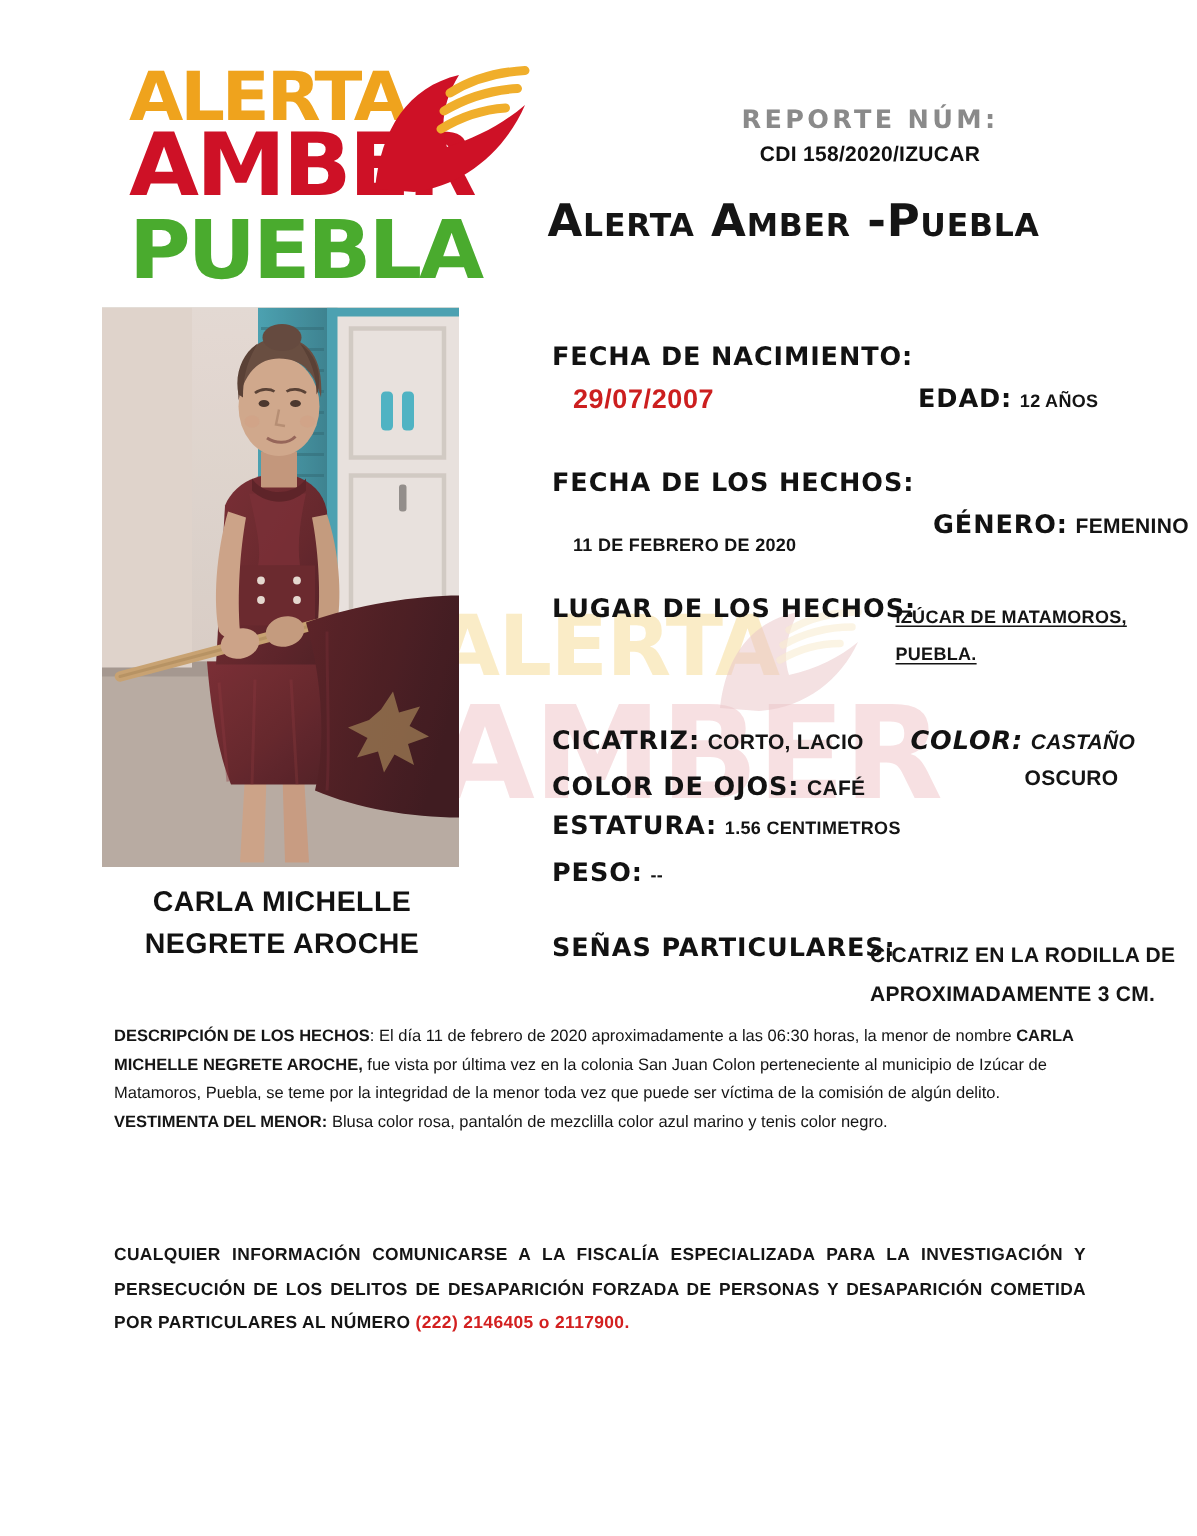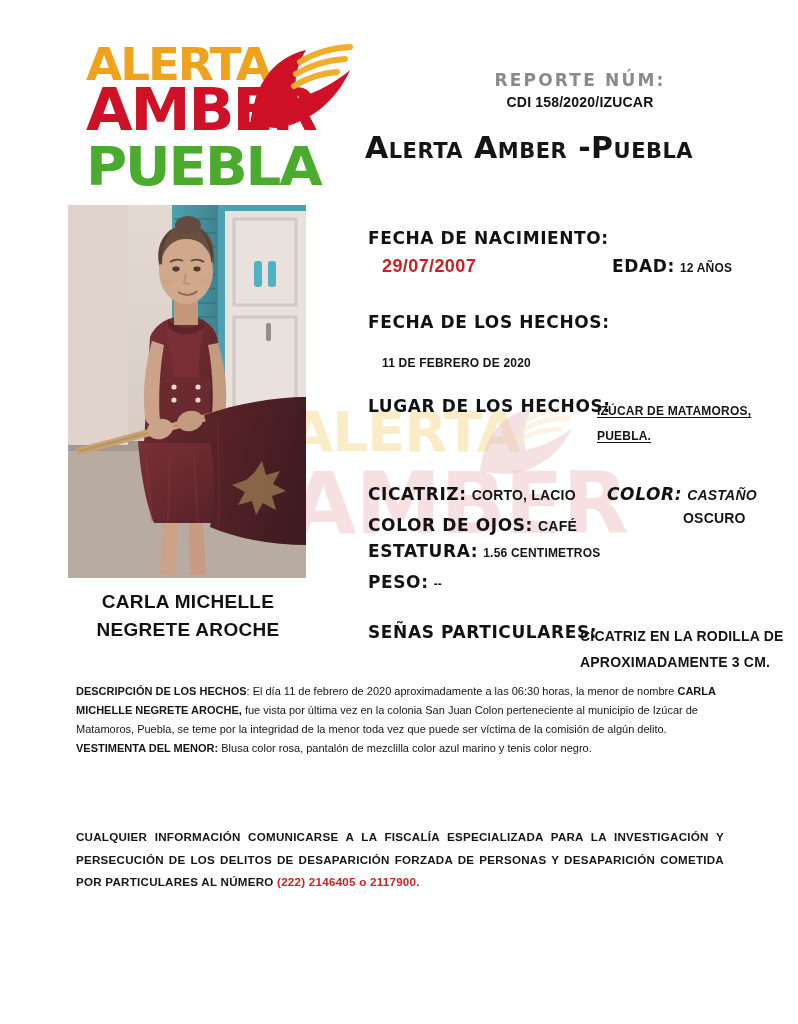--- a/index.html
+++ b/index.html
@@ -421,20 +421,24 @@
       <span class="v">12 AÑOS</span>
     </div>
 
     <div class="fld f-hechos-k">
       <span class="k">FECHA DE LOS HECHOS:</span>
     </div>
     <div class="fld f-hechos-v">
       <span class="v">11 DE FEBRERO DE 2020</span>
     </div>
 
+    <div class="fld f-genero">
+      <span class="k">GÉNERO:</span>
+      <span class="v v-sm">FEMENINO</span>
+    </div>
 
     <div class="fld f-lugar-k">
       <span class="k">LUGAR DE LOS HECHOS:</span>
     </div>
     <div class="fld f-lugar-v">
       <span class="v v-underline">IZÚCAR DE MATAMOROS, PUEBLA.</span>
     </div>
 
 
     <div class="fld f-cabello">

